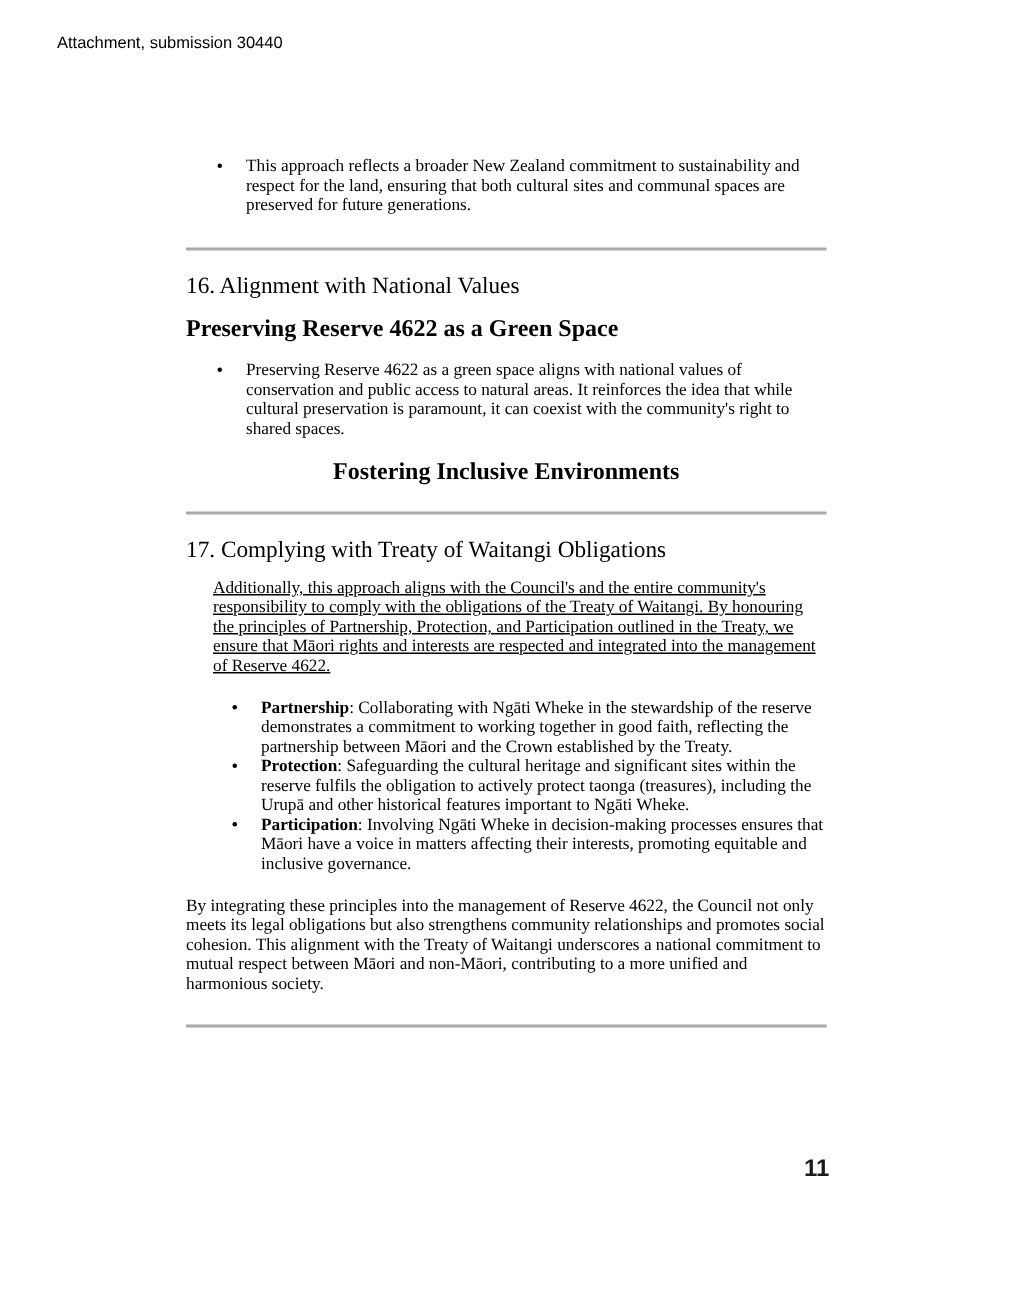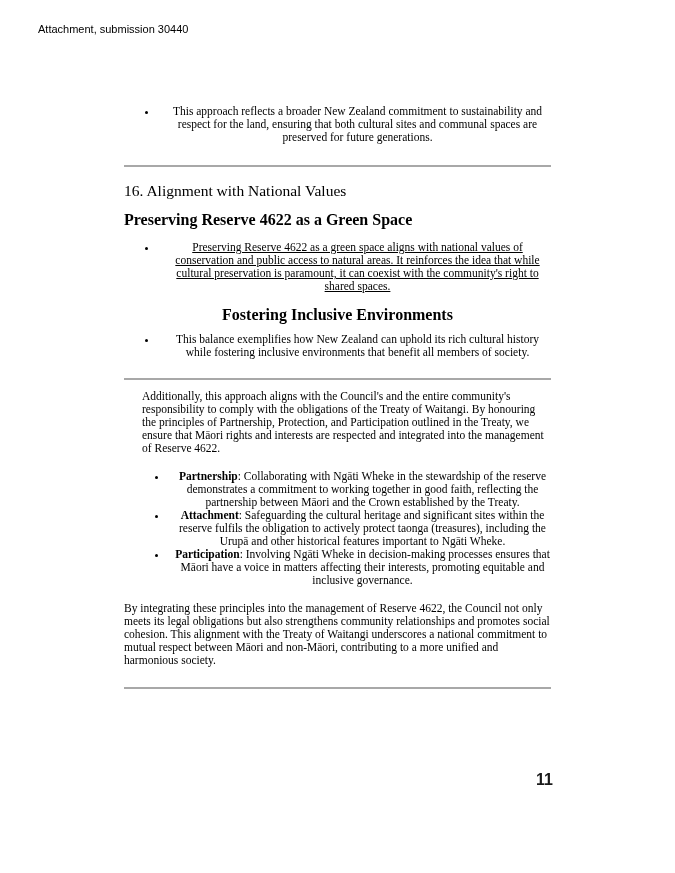--- a/index.html
+++ b/index.html
@@ -31,21 +31,20 @@
     width: 427px;
     font-size: 11.5px;
     line-height: 13px;
   }
   .content p, .content ul, .content h1, .content h2 {
     margin: 0;
     padding: 0;
   }
   ul.blist {
     list-style: disc outside;
-    text-align: center;
   }
   ul.blist li {
     margin: 0;
     padding-left: 6px;
   }
   ul.lvl1 { padding-left: 22px; margin-left: 12px; }
   ul.lvl2 { padding-left: 22px; margin-left: 22px; }
   hr.rule {
     border: none;
     height: 2px;
@@ -65,27 +64,27 @@
     font-weight: bold;
     font-family: "Liberation Serif", serif;
   }
   .indented { margin-left: 18px !important; }
   .lead { font-weight: bold; }
   
   .m-intro   { margin-top: 105px !important; }
   .m-hr1     { margin-top: 21px  !important; }
   .m-h16     { margin-top: 15px  !important; }
   .m-sub16a  { margin-top: 13px  !important; }
-  .m-b16a    { margin-top: 14px  !important; text-decoration: underline; }
+  .m-b16a    { margin-top: 14px  !important; }
   .m-sub16b  { margin-top: 15px  !important; text-align: center; }
   .m-b16b    { margin-top: 11px  !important; }
   .m-hr2     { margin-top: 19px  !important; }
   .m-h17     { margin-top: 15px  !important; }
   .m-sub17   { margin-top: 14px  !important; }
-  .m-p17a    { margin-top: 10px  !important; }
+  .m-p17a    { margin-top: 10px  !important; text-decoration: underline; }
   .m-b17     { margin-top: 15px  !important; }
   .m-p17b    { margin-top: 15px  !important; font-family: Liberation Serif, serif; }
   .m-hr3     { margin-top: 20px  !important; }
   .page-number {
     position: absolute;
     top: 771px;
     left: 536px;
     font-family: "Liberation Sans", sans-serif;
     font-size: 16px;
     color: #1a1a1a;
@@ -108,33 +107,31 @@
   <h1 class="sec m-h16">16. Alignment with National Values</h1>
 
   <h2 class="sub m-sub16a">Preserving Reserve 4622 as a Green Space</h2>
 
   <ul class="blist lvl1 m-b16a">
     <li>Preserving Reserve 4622 as a green space aligns with national values of conservation and public access to natural areas. It reinforces the idea that while cultural preservation is paramount, it can coexist with the community's right to shared spaces.</li>
   </ul>
 
   <h2 class="sub m-sub16b">Fostering Inclusive Environments</h2>
 
-  <ul class="blist lvl1 m-b16b">
-    <li>This balance exemplifies how New Zealand can uphold its rich cultural history while fostering inclusive environments that benefit all members of society.</li>
-  </ul>
 
   <hr class="rule m-hr2">
 
+  <h1 class="sec m-h17">17. Complying with Treaty of Waitangi Obligations</h1>
 
 
   <p class="indented m-p17a">Additionally, this approach aligns with the Council's and the entire community's responsibility to comply with the obligations of the Treaty of Waitangi. By honouring the principles of Partnership, Protection, and Participation outlined in the Treaty, we ensure that Māori rights and interests are respected and integrated into the management of Reserve 4622.</p>
 
   <ul class="blist lvl2 m-b17">
     <li><span class="lead">Partnership</span><span>: Collaborating with Ngāti Wheke in the stewardship of the reserve demonstrates a commitment to working together in good faith, reflecting the partnership between Māori and the Crown established by the Treaty.</span></li>
-    <li><span class="lead">Attachment</span><span>: Safeguarding the cultural heritage and significant sites within the reserve fulfils the obligation to actively protect taonga (treasures), including the Urupā and other historical features important to Ngāti Wheke.</span></li>
+    <li><span class="lead">Protection</span><span>: Safeguarding the cultural heritage and significant sites within the reserve fulfils the obligation to actively protect taonga (treasures), including the Urupā and other historical features important to Ngāti Wheke.</span></li>
     <li><span class="lead">Participation</span><span>: Involving Ngāti Wheke in decision-making processes ensures that Māori have a voice in matters affecting their interests, promoting equitable and inclusive governance.</span></li>
   </ul>
 
   <p class="m-p17b">By integrating these principles into the management of Reserve 4622, the Council not only meets its legal obligations but also strengthens community relationships and promotes social cohesion. This alignment with the Treaty of Waitangi underscores a national commitment to mutual respect between Māori and non-Māori, contributing to a more unified and harmonious society.</p>
 
   <hr class="rule m-hr3">
 
 </div>
 
 <div class="page-number">11</div>

